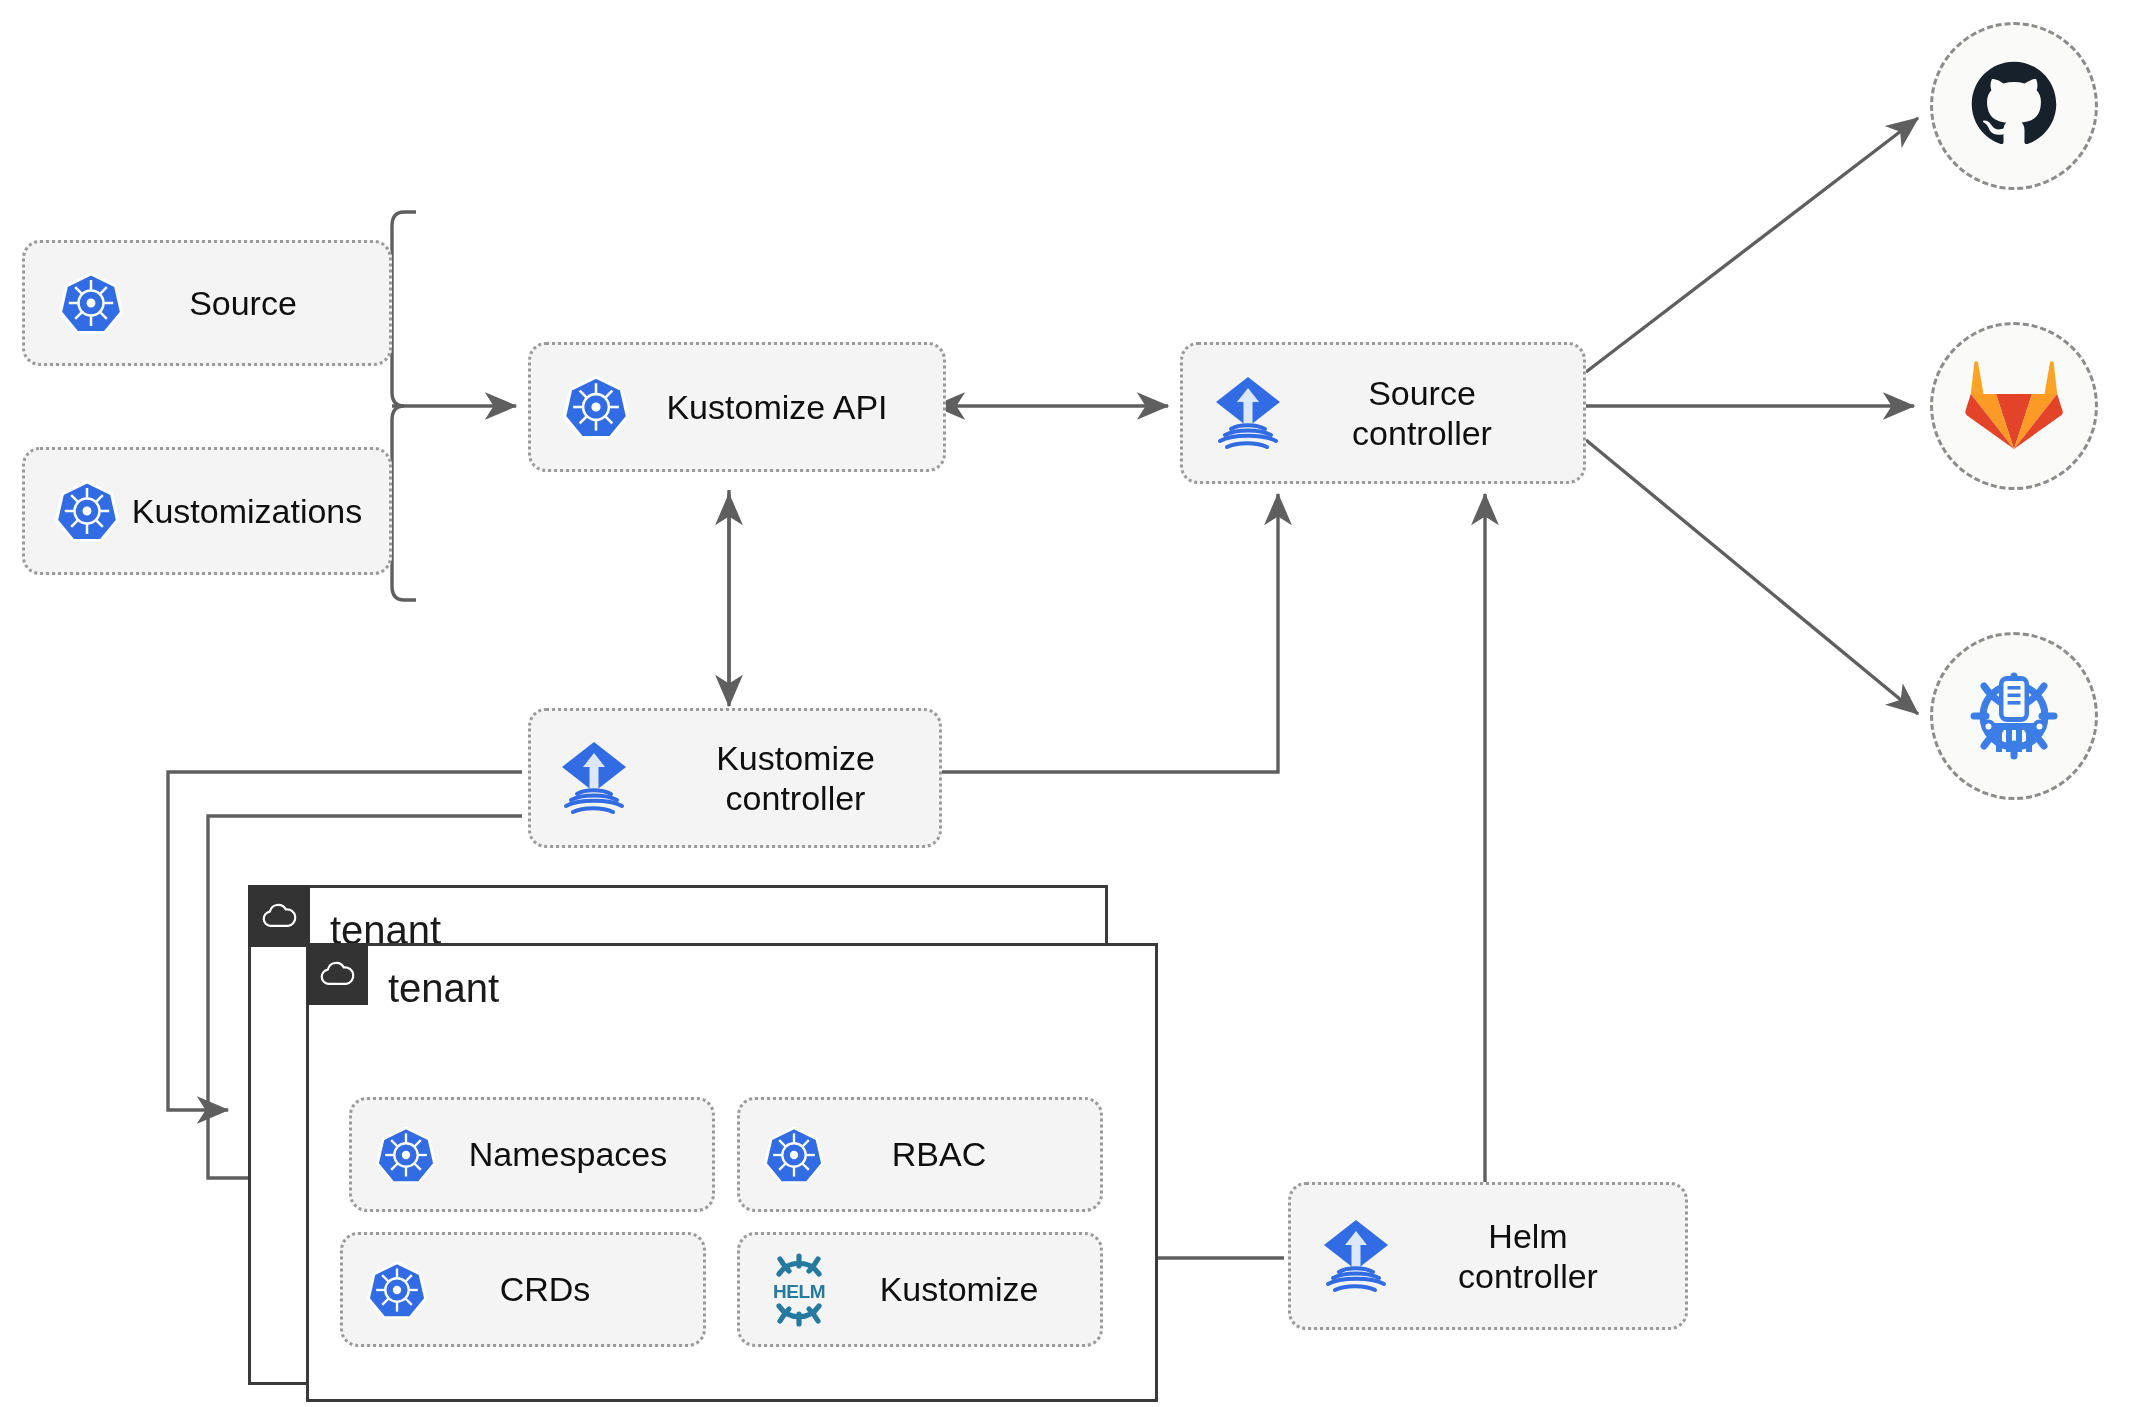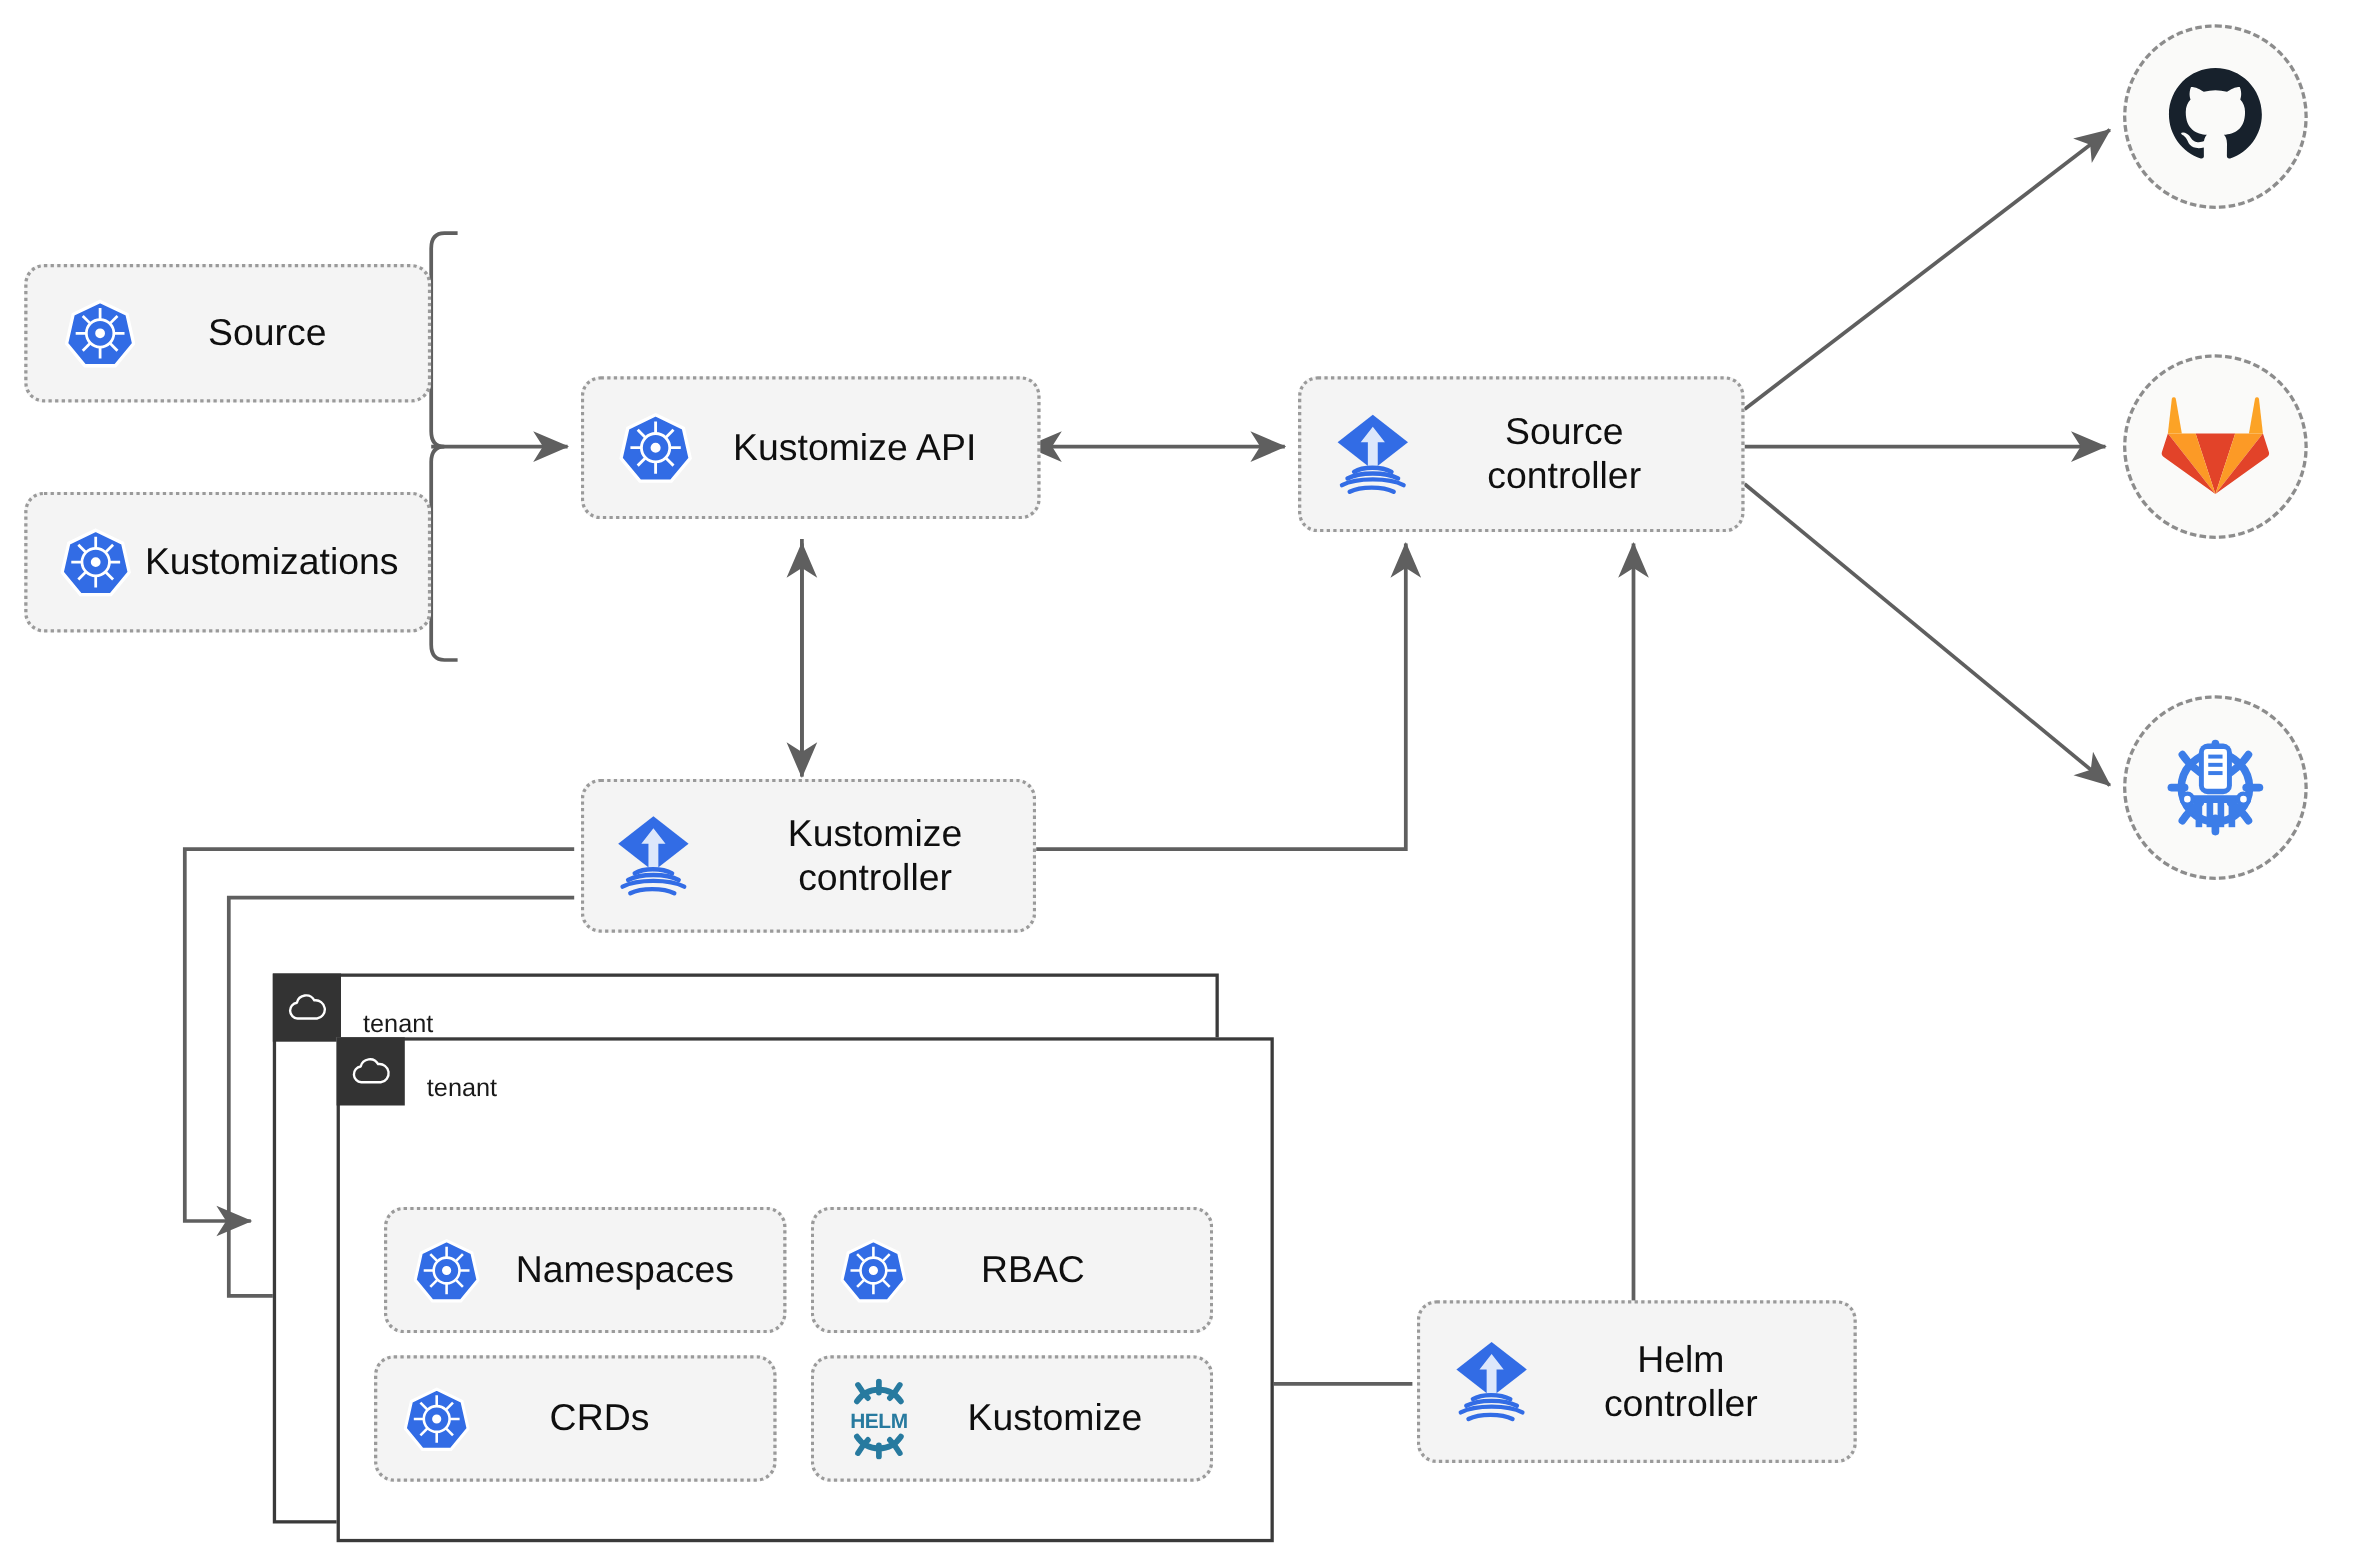--- a/index.html
+++ b/index.html
@@ -27,21 +27,21 @@
   .tenant{
     position:absolute;background:#ffffff;border:3px solid #3a3a3a;box-sizing:border-box;
   }
   .tenant-hdr{
     position:absolute;left:-3px;top:-3px;height:62px;display:flex;align-items:center;
   }
   .tenant-badge{
     width:62px;height:62px;background:#333333;display:flex;align-items:center;justify-content:center;
   }
   .tenant-name{
-    margin-left:20px;font-size:23px;color:#1a1a1a;margin-top:28px;
+    margin-left:20px;font-size:40px;color:#1a1a1a;margin-top:28px;
   }
 
   
   .pcircle{
     position:absolute;width:168px;height:168px;border-radius:50%;
     background:#fafaf9;border:3px dashed #8c8c8c;
     display:flex;align-items:center;justify-content:center;box-sizing:border-box;
   }
 </style>
 </head>

